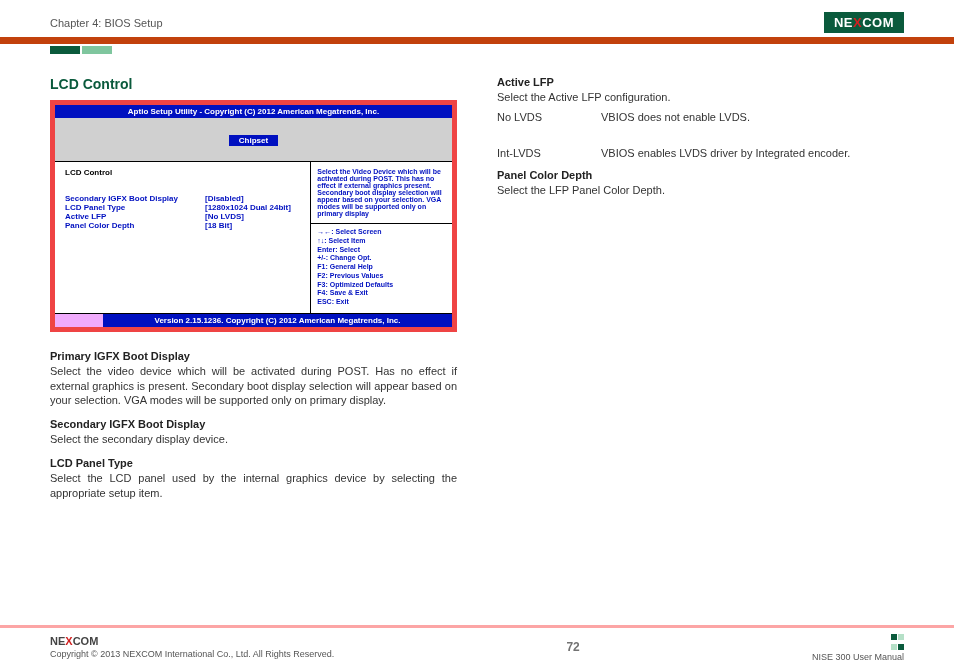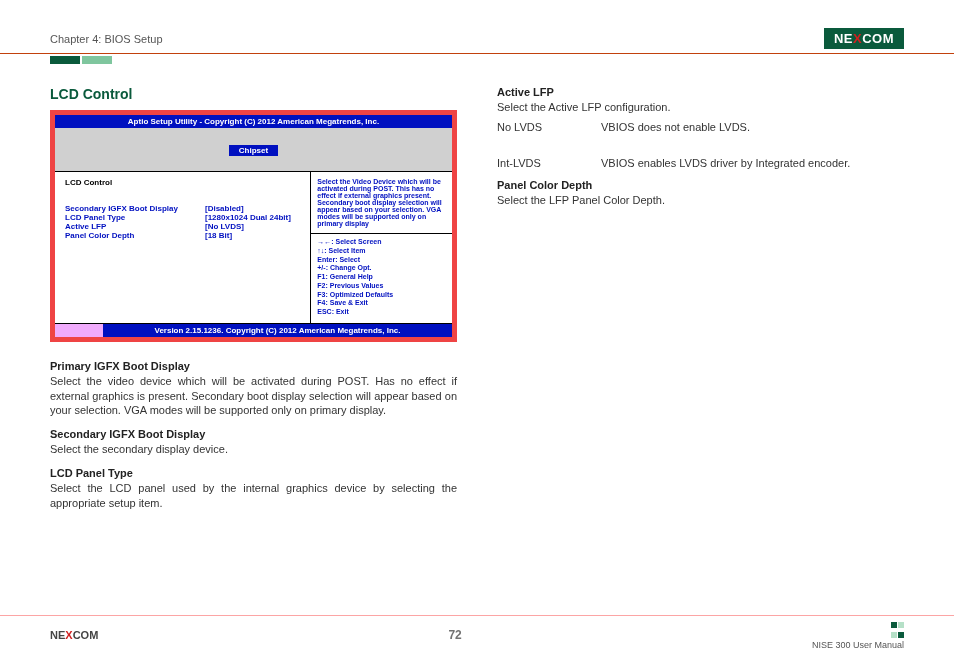--- a/index.html
+++ b/index.html
@@ -9,22 +9,22 @@
     color: #333;
     width: 954px;
     height: 672px;
     position: relative;
     background: #fff;
   }
   .page-header {
     display: flex;
     justify-content: space-between;
     align-items: center;
-    padding: 28px 50px 4px 50px;
-    border-bottom: 1px solid #c2410c;
+    padding: 12px 50px 4px 50px;
+    border-bottom: 7px solid #c2410c;
   }
   .chapter-title { font-size: 11px; color: #555; }
   .logo-box {
     background: #0a5a3c;
     color: #fff;
     font-weight: bold;
     padding: 3px 10px;
     font-size: 13px;
     letter-spacing: 0.5px;
     display: flex;
@@ -60,23 +60,23 @@
   .bios-row { display: flex; }
   .bios-row .lbl { width: 140px; }
   .bios-row.hl .lbl, .bios-row.hl .val { color: #fff; }
   .bios-right { flex: 1; display: flex; flex-direction: column; font-size: 7px; font-weight: bold; }
   .bios-help { color: #0010c0; padding: 6px 6px; flex-grow: 1;}
   .bios-keys { color: #0010c0; padding: 4px 6px 6px 6px; border-top: 1px solid #000; line-height: 1.25;}
   .bios-bottom { background: #0010c0; color: #fff; text-align: center; font-size: 8px; font-weight: bold; padding: 2px 0; margin-left: 48px; }
   
   .page-footer {
     position: absolute;
-    left: 0; right: 0; bottom: 22px;
+    left: 0; right: 0; bottom: 10px;
     padding: 4px 50px 0 50px;
-    border-top: 1px solid #fca5a5;
+    border-top: 3px solid #fca5a5;
     display: flex;
     align-items: center;
     justify-content: space-between;
     font-size: 9px;
     color: #555;
   }
   .footer-logo {
     font-size: 11px; font-weight: bold; color: #444;
   }
   .footer-logo .x { color: #d02020; }
@@ -165,19 +165,20 @@
         <div>VBIOS enables LVDS driver by Integrated encoder.</div>
     </div>
     <div class="sub-h">Panel Color Depth</div>
     <div class="body-text">Select the LFP Panel Color Depth.</div>
   </div>
 </div>
 
 <div class="page-footer">
   <div class="footer-left-group">
     <div class="footer-logo"><span>NE</span><span class="x">X</span><span>COM</span></div>
+    <div>Copyright © 2013 NEXCOM International Co., Ltd. All Rights Reserved.</div>
   </div>
   <div class="page-num">72</div>
   <div style="text-align:right">
     <div class="footer-blocks"><span></span><span class="lt"></span><br><span class="lt"></span><span></span></div>
     <div>NISE 300 User Manual</div>
   </div>
 </div>
 
 </body></html>

